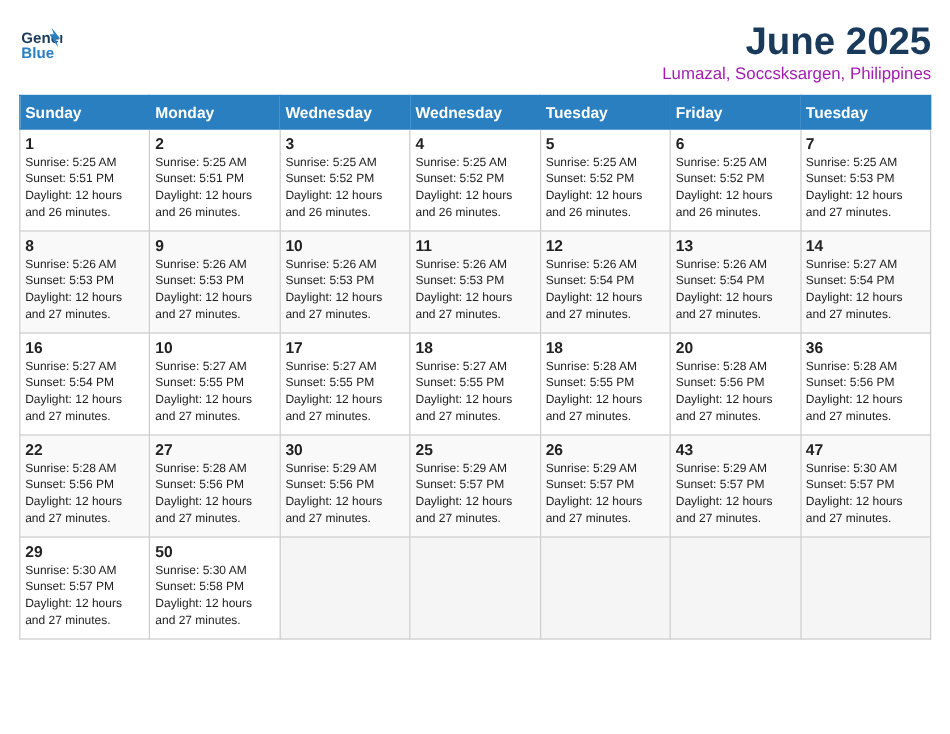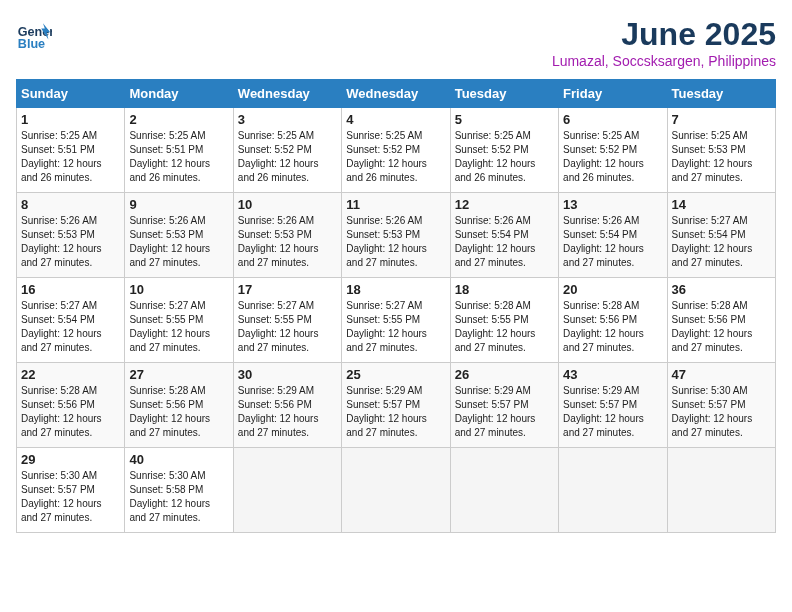--- a/index.html
+++ b/index.html
@@ -227,21 +227,21 @@
           <span class="day-num">47</span>
           <div class="day-info">Sunrise: 5:30 AM<br>Sunset: 5:57 PM<br>Daylight: 12 hours and 27 minutes.</div>
         </td>
       </tr>
       <tr>
         <td>
           <span class="day-num">29</span>
           <div class="day-info">Sunrise: 5:30 AM<br>Sunset: 5:57 PM<br>Daylight: 12 hours and 27 minutes.</div>
         </td>
         <td>
-          <span class="day-num">40</span>
+          <span class="day-num">50</span>
           <div class="day-info">Sunrise: 5:30 AM<br>Sunset: 5:58 PM<br>Daylight: 12 hours and 27 minutes.</div>
         </td>
         <td class="empty"></td>
         <td class="empty"></td>
         <td class="empty"></td>
         <td class="empty"></td>
         <td class="empty"></td>
       </tr>
     </tbody>
 </table>

